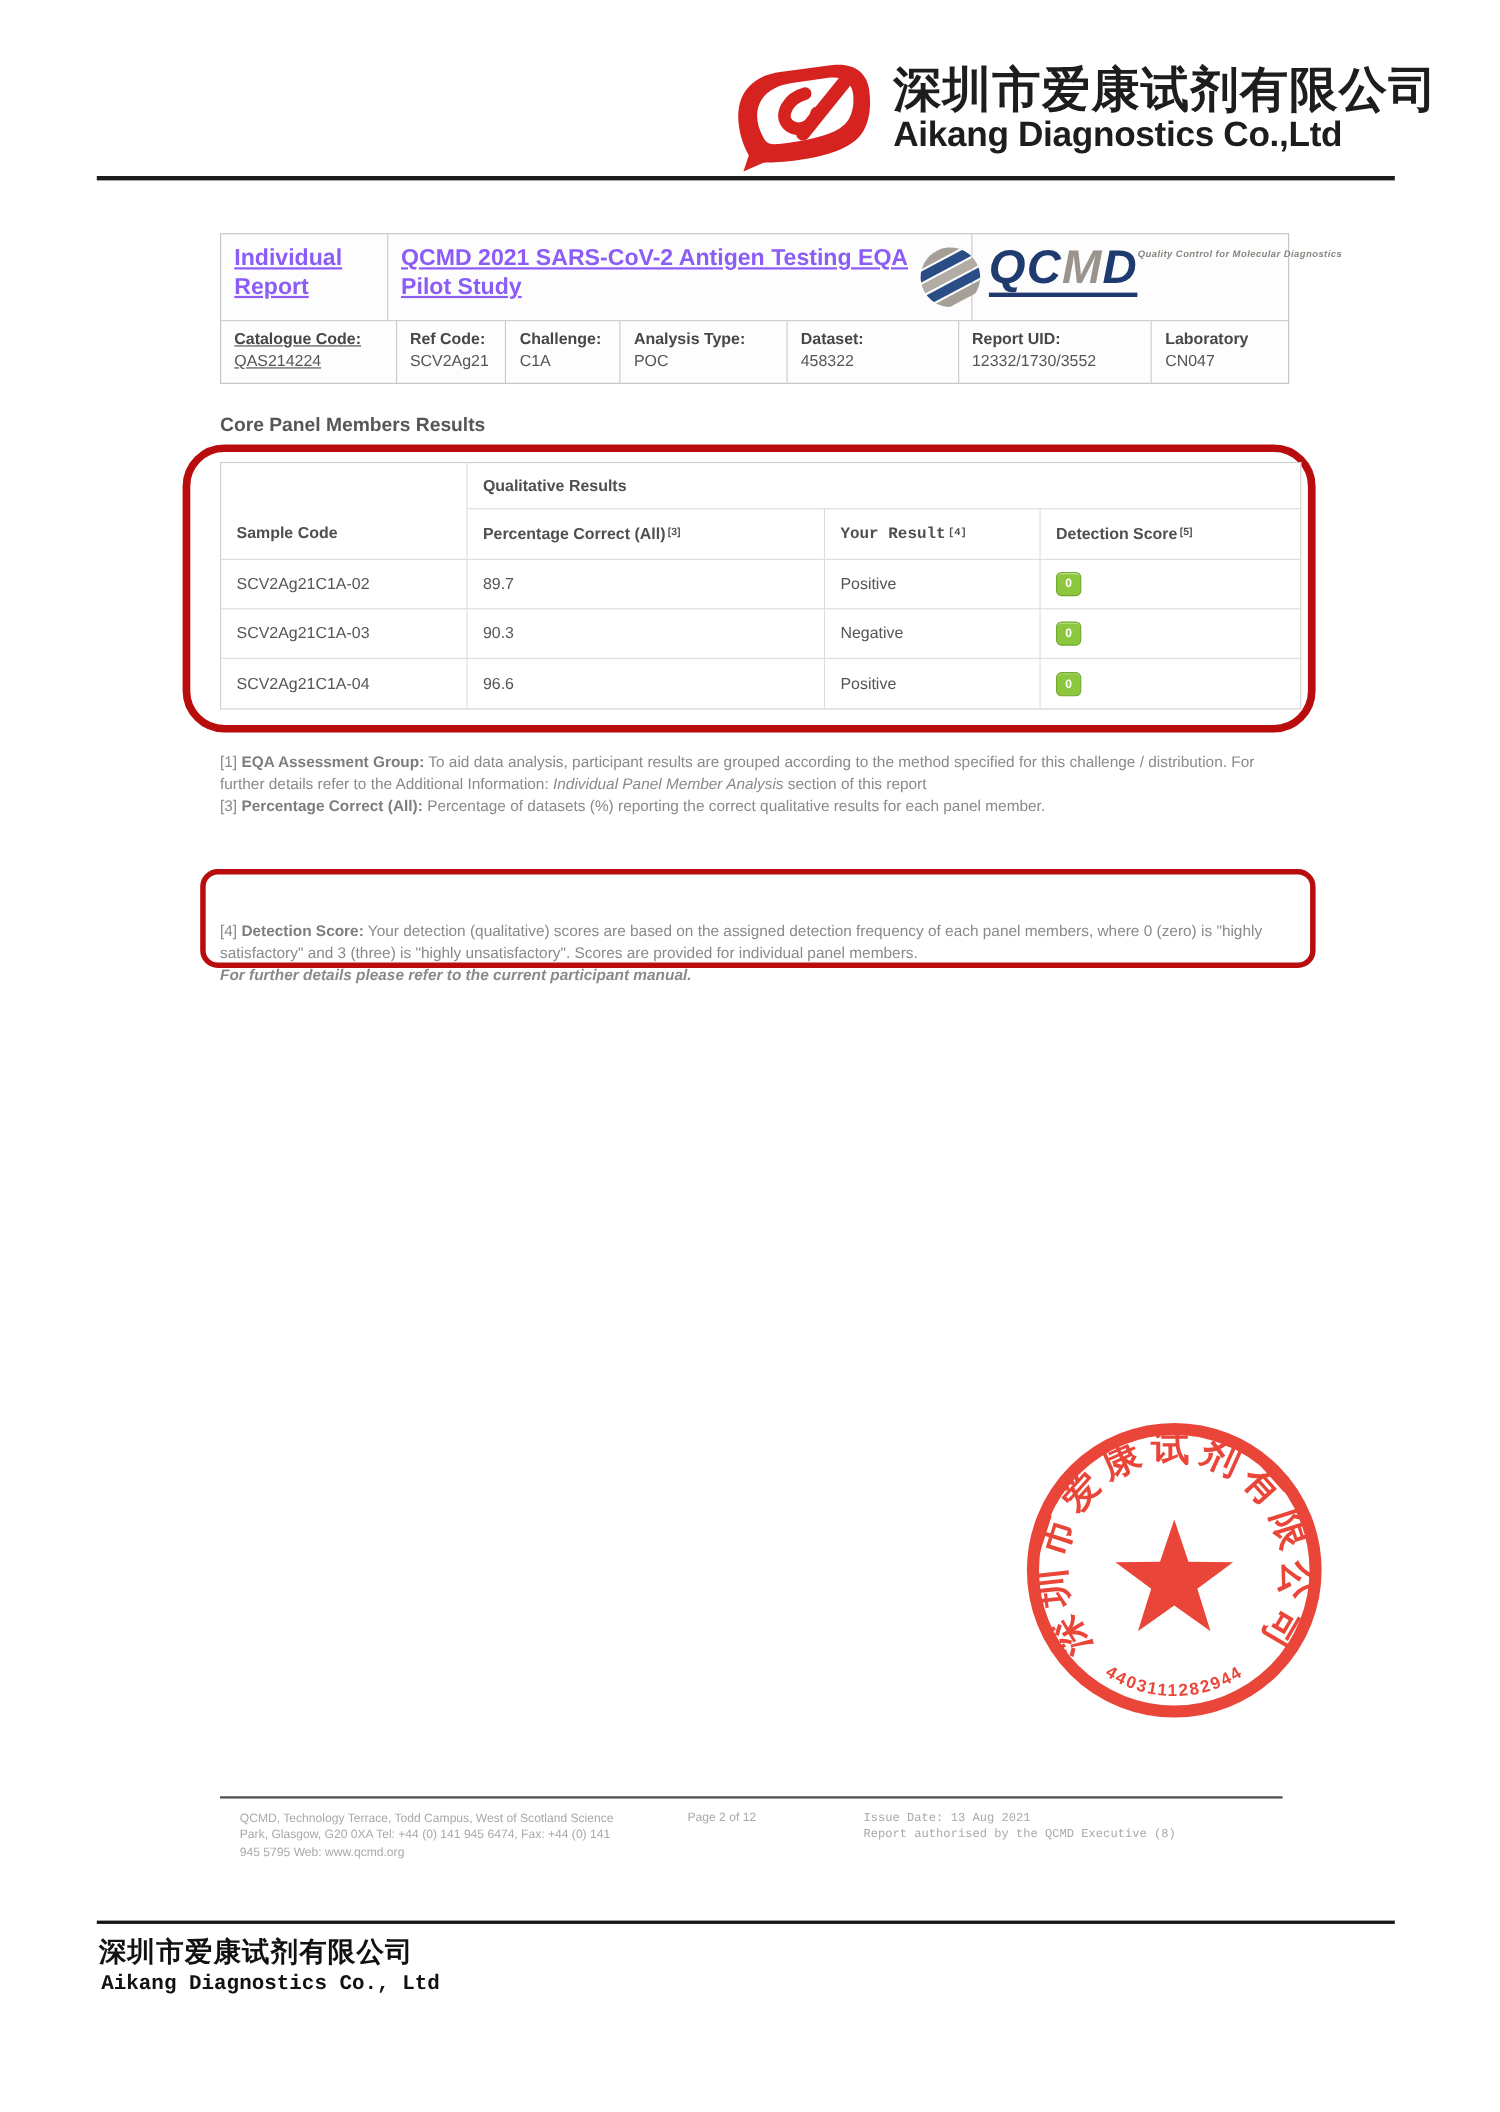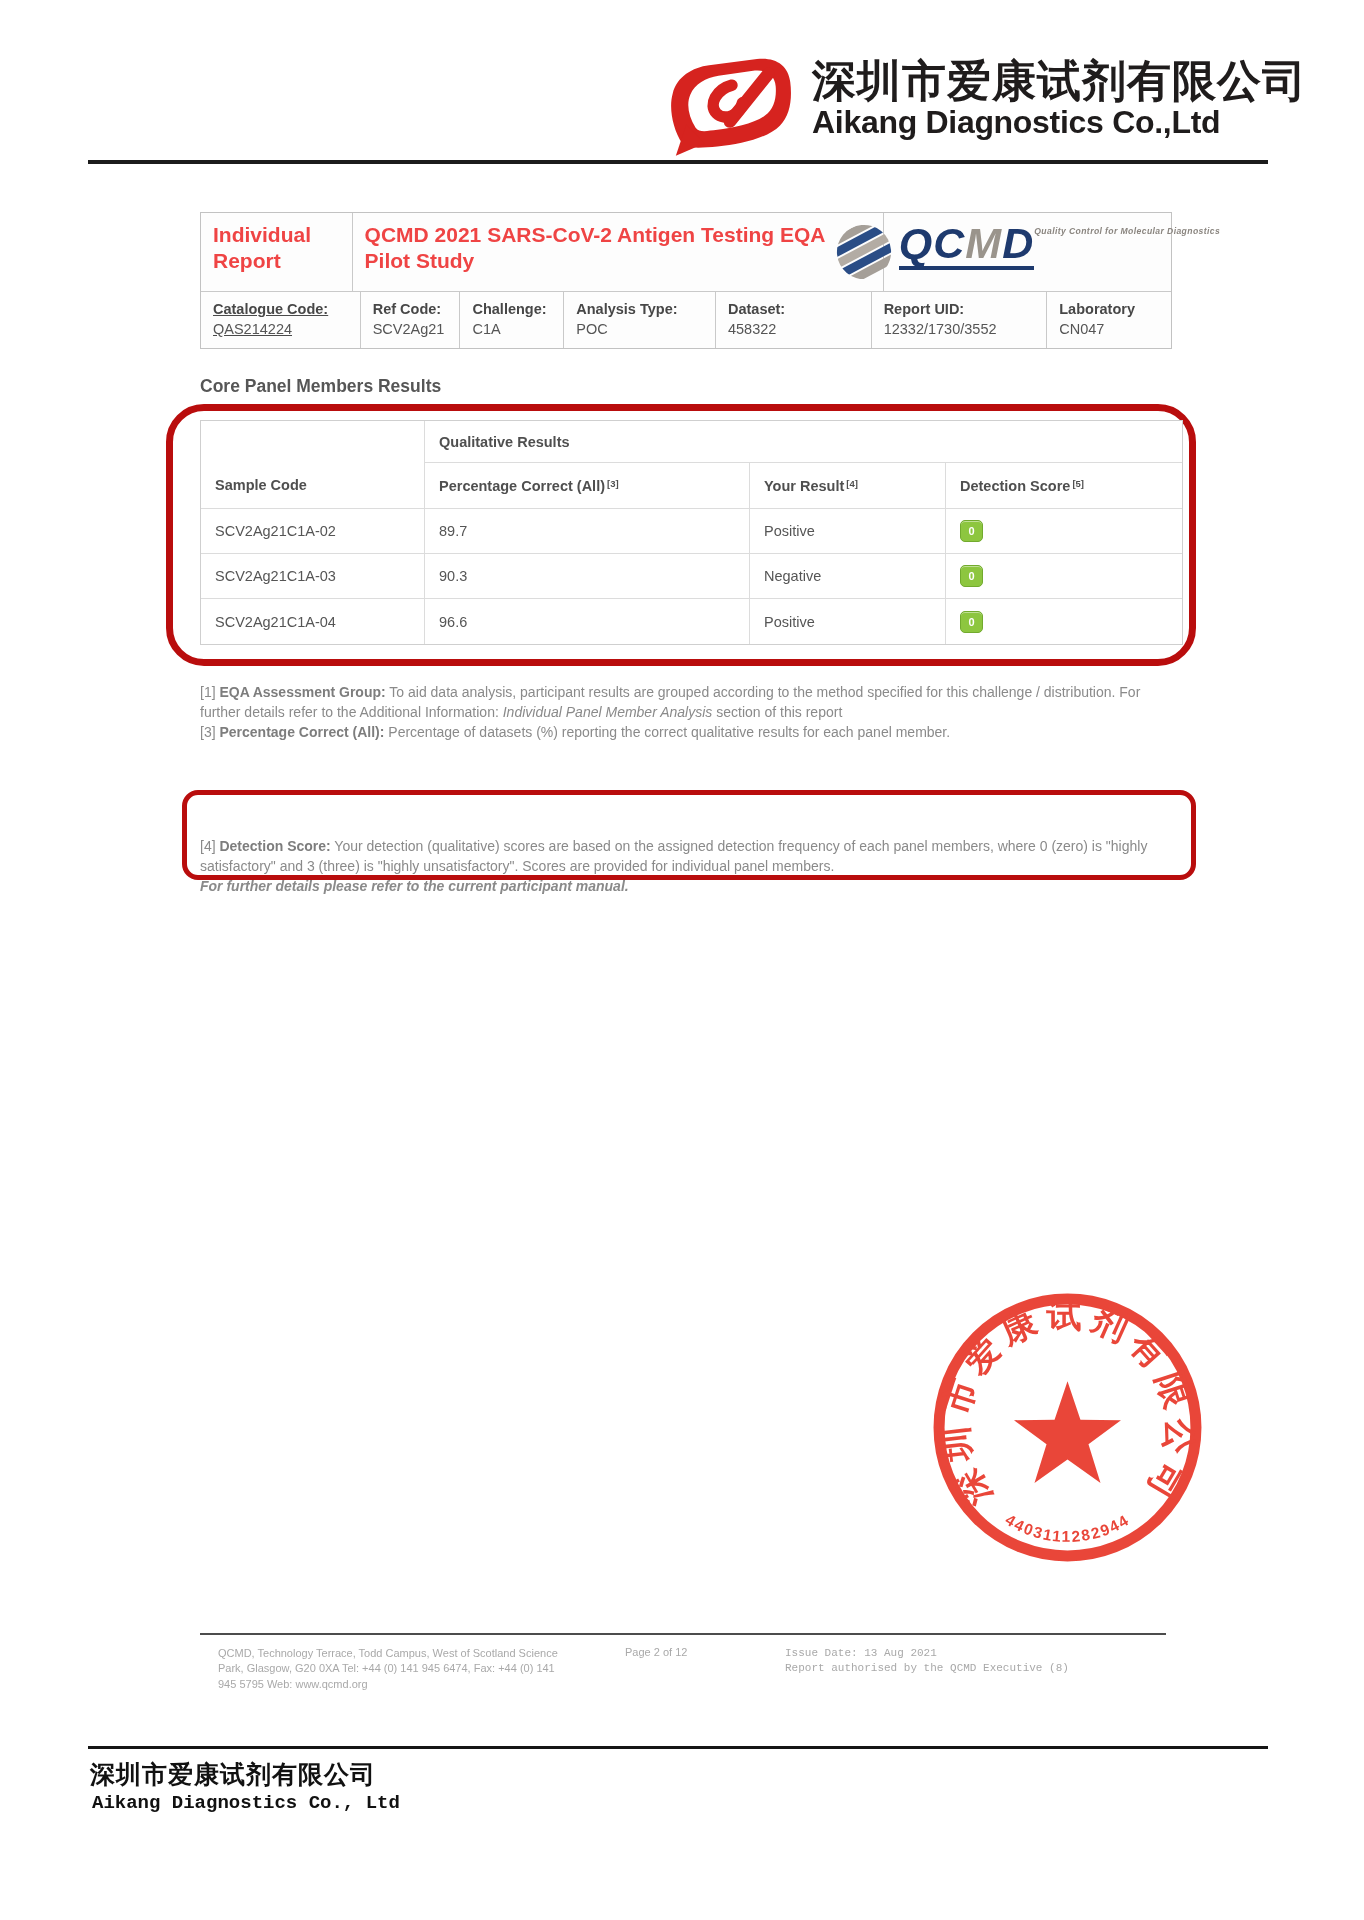--- a/index.html
+++ b/index.html
@@ -10,21 +10,21 @@
   .brand-cn{position:absolute;left:812px;top:52px;font-size:44px;font-weight:800;color:#1f1c1c;letter-spacing:1px;white-space:nowrap;}
   .brand-en{position:absolute;left:812px;top:104px;font-size:32px;font-weight:800;color:#1f1c1c;letter-spacing:-0.3px;white-space:nowrap;}
   .top-rule{position:absolute;left:88px;top:160px;width:1180px;height:4px;background:#1c1c1c;}
 
   
   .itable{position:absolute;left:200px;top:212px;width:972px;border:1px solid #c2c2c2;background:#fdfdfd;box-sizing:border-box;}
   .itable .row{display:flex;}
   .itable .cell{box-sizing:border-box;border-right:1px solid #c9c9c9;padding:9px 12px;}
   .itable .cell:last-child{border-right:none;}
   .title-row{border-bottom:1px solid #c9c9c9;min-height:78px;}
-  .title-cell{font-size:21px;font-weight:bold;color:#ef4444;line-height:1.25;}
+  .title-cell{font-size:21px;font-weight:bold;color:#8b5cf6;line-height:1.25;text-decoration:underline;}
   .t1{width:152px;}
   .t2{width:533px;display:flex;align-items:flex-start;}
   .t3{width:287px;display:flex;align-items:center;justify-content:center;padding:4px 8px;}
   .meta-row .cell{padding:7px 12px 9px 12px;}
   .meta-label{font-size:14.5px;font-weight:bold;color:#474747;line-height:1.45;}
   .meta-value{font-size:14.5px;color:#555;line-height:1.3;}
   .m0{width:160px;text-decoration:underline;}.m1{width:100px;}.m2{width:104px;}.m3{width:152px;}.m4{width:156px;}.m5{width:176px;}.m6{width:124px;}
 
   
   .qcmd-wrap{display:flex;align-items:flex-start;gap:6px;}
@@ -155,21 +155,21 @@
 <div class="rtable">
   <div class="cell head sample-head">
     <span>Sample Code</span>
   </div>
   <div class="cell head group-head lastcol">Qualitative Results</div>
 
   <div class="cell head" style="grid-column:2;grid-row:2;">
     <span>Percentage Correct (All)</span>
       <sup>[3]</sup>
   </div>
-  <div class="cell head" style="grid-column:3;grid-row:2;">
+  <div class="cell head" style="grid-column:3;grid-row:2;font-family:Liberation Mono, monospace;">
     <span>Your Result</span>
       <sup>[4]</sup>
   </div>
   <div class="cell head lastcol" style="grid-column:4;grid-row:2;">
     <span>Detection Score</span>
       <sup>[5]</sup>
   </div>
 
   <div class="cell" style="grid-column:1;grid-row:3;">SCV2Ag21C1A-02</div>
   <div class="cell" style="grid-column:2;grid-row:3;">89.7</div>

